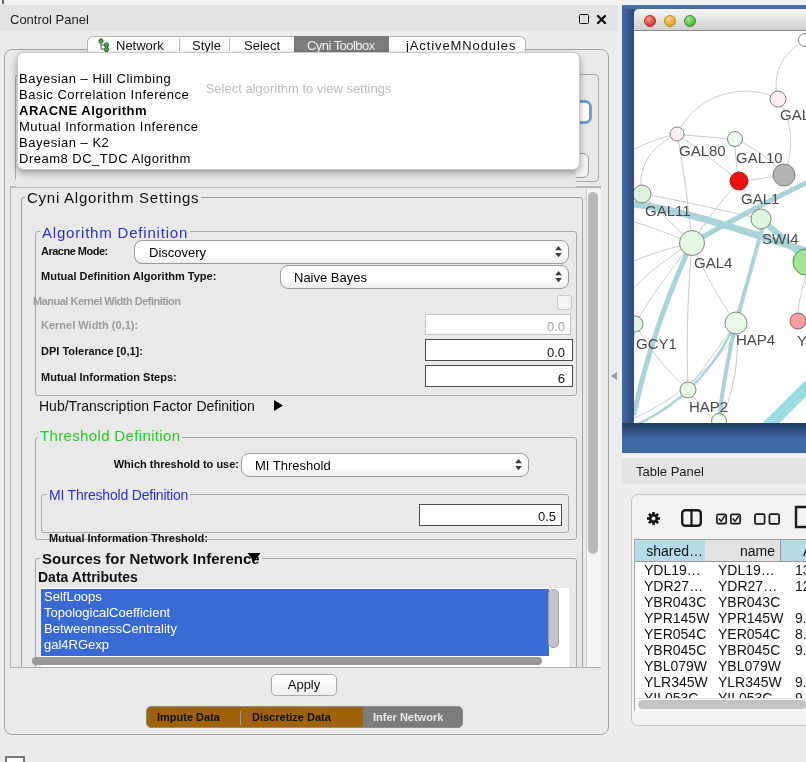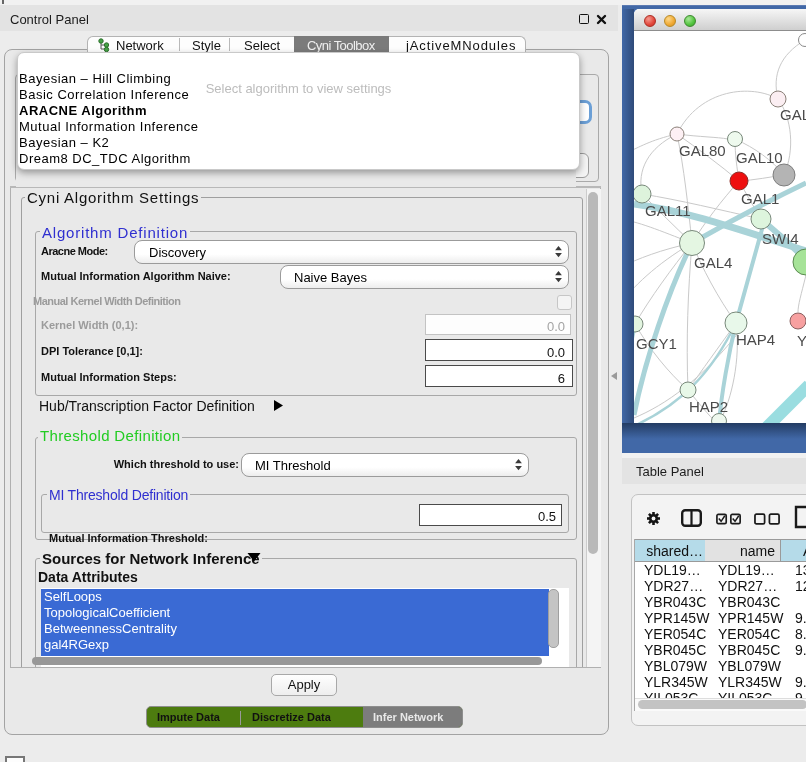--- a/index.html
+++ b/index.html
@@ -73,21 +73,21 @@
     <div class="abs" style="left:10px;top:9px;width:560px;height:600px;border:1px solid #9f9f9f;border-radius:3px;"></div>
     <div class="abs" style="left:14px;top:1px;background:#e9e9e9;padding:0 2px;font-size:15px;letter-spacing:0.75px;">Cyni Algorithm Settings</div>
 
     <div class="abs" style="left:24px;top:43px;width:540px;height:163px;border:1px solid #a8a8a8;border-radius:3px;"></div>
     <div class="abs" style="left:29px;top:36px;background:#e9e9e9;padding:0 2px;font-size:15px;letter-spacing:0.8px;color:#2f2fd0;">Algorithm Definition</div>
 
     <div class="abs b13" style="left:30px;top:57px;letter-spacing:-0.5px;">Aracne Mode:</div>
     <div class="abs combo" style="left:123px;top:52px;width:435px;height:24px;"></div>
     <div class="abs n13 cblab" style="left:138px;top:57px;">Discovery</div>
 
-    <div class="abs b13" style="left:30px;top:82px;">Mutual Information Algorithm Naive:</div>
+    <div class="abs b13" style="left:30px;top:82px;">Mutual Definition Algorithm Type:</div>
     <div class="abs combo" style="left:269px;top:77px;width:289px;height:24px;"></div>
     <div class="abs n13 cblab" style="left:283px;top:82px;">Naive Bayes</div>
 
     <div class="abs b13" style="left:22px;top:107px;letter-spacing:-0.5px;color:#9b9b9b;">Manual Kernel Width Definition</div>
     <div class="abs" style="left:546px;top:107px;width:13px;height:13px;background:#f4f4f4;border:1px solid #c6c6c6;border-radius:3px;"></div>
 
     <div class="abs b13" style="left:30px;top:131px;color:#9b9b9b;">Kernel Width (0,1):</div>
     <div class="abs" style="left:414px;top:126px;width:146px;height:21px;background:#fdfdfd;border:1px solid #c3c3c3;box-sizing:border-box;"></div>
     <div class="abs n13" style="left:414px;top:131px;width:140px;text-align:right;color:#a4a4a4;">0.0</div>
 
@@ -143,21 +143,21 @@
     <div class="abs" style="left:537px;top:401px;width:9px;height:57px;background:#c4c4c4;border:1px solid #9f9f9f;border-radius:5px;"></div>
 
     <div class="abs" style="left:21px;top:469px;width:510px;height:8px;background:#989898;border-radius:4px;"></div>
   </div>
 
   <div class="abs" style="left:586px;top:189px;width:14px;height:478px;background:#f4f4f4;border-left:1px solid #ccc;"></div>
   <div class="abs" style="left:588px;top:192px;width:10px;height:362px;background:#b9b9b9;border-radius:5px;"></div>
 
   <div class="abs" style="left:271px;top:674px;width:66px;height:22px;background:linear-gradient(#fefefe,#eee);border:1px solid #a8a8a8;border-radius:5px;box-sizing:border-box;text-align:center;font-size:13px;line-height:20px;">Apply</div>
 
-  <div class="abs" style="left:146px;top:706px;width:317px;height:22px;background:#4d7c0f;border:1px solid #8e8e8e;border-radius:5px;box-sizing:border-box;overflow:hidden;">
+  <div class="abs" style="left:146px;top:706px;width:317px;height:22px;background:#a16207;border:1px solid #8e8e8e;border-radius:5px;box-sizing:border-box;overflow:hidden;">
     <div class="abs" style="left:216px;top:0;width:101px;height:22px;background:#7c7c7c;"></div>
     <div class="abs" style="left:93px;top:4px;width:1px;height:14px;background:#999;"></div>
     <div class="abs b13" style="left:10px;top:4px;">Impute Data</div>
     <div class="abs b13" style="left:105px;top:4px;">Discretize Data</div>
     <div class="abs b13" style="left:226px;top:4px;color:#e9e9e9;">Infer Network</div>
   </div>
 
   <div class="abs" style="left:5px;top:756px;width:20px;height:12px;background:#fdfdfd;border:2px solid #777;box-sizing:border-box;"></div>
 
   <svg class="abs" style="left:611px;top:372px;" width="6" height="8" viewBox="0 0 6 8">

